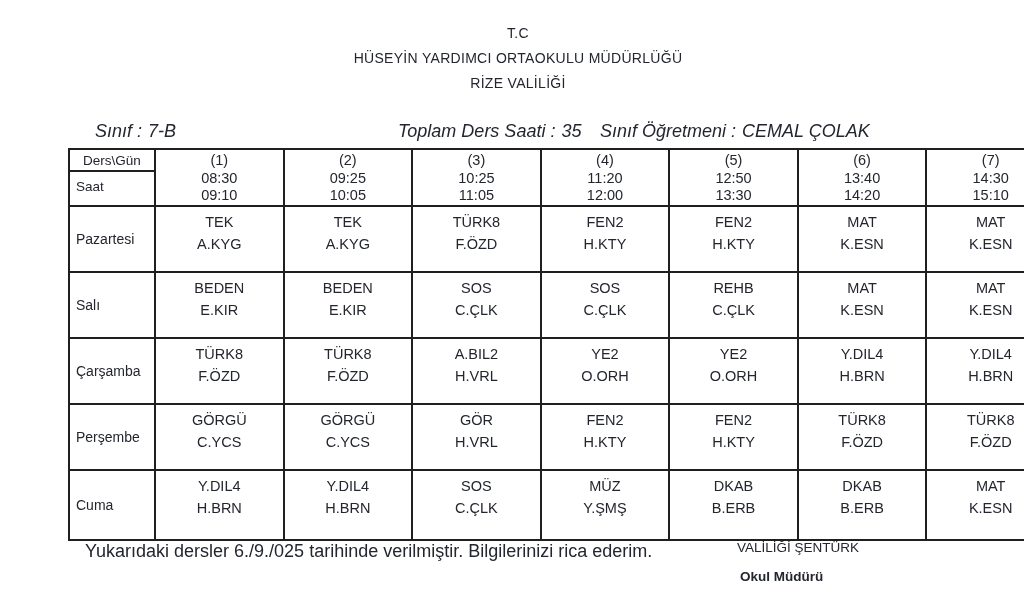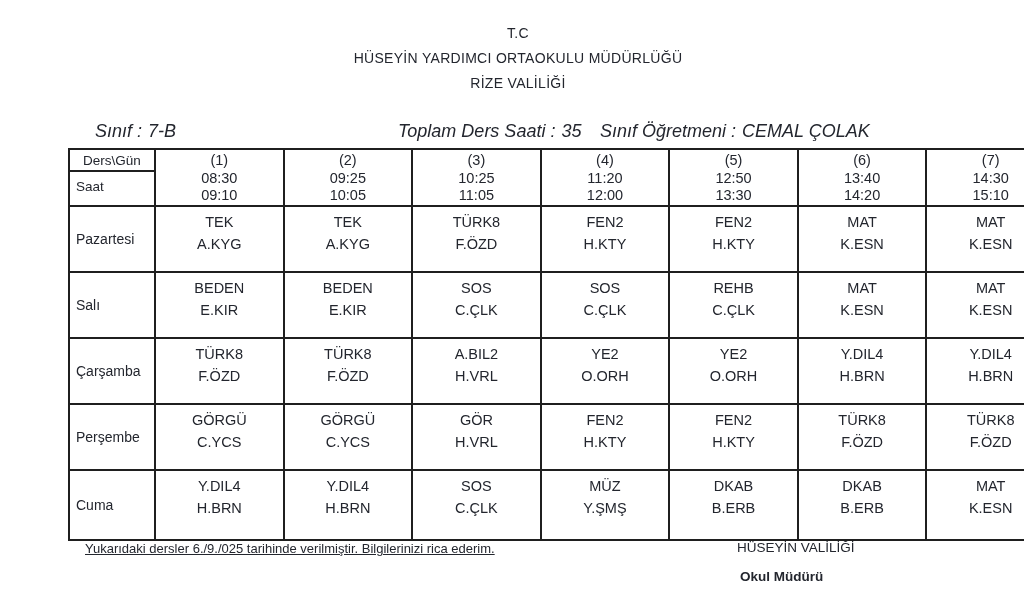--- a/index.html
+++ b/index.html
@@ -66,21 +66,21 @@
     text-align: left; vertical-align: middle;
     font-size: 14px;
     padding-left: 6px;
   }
   td.lesson {
     text-align: center; vertical-align: top;
     font-size: 14.5px; line-height: 22px;
     padding-top: 4px;
     border-radius: 31px;
   }
-  .footer-note { position: absolute; top: 541px; left: 85px; font-size: 13px; white-space: nowrap; text-decoration: underline; }
+  .footer-note { position: absolute; top: 541px; left: 85px; font-size: 18px; white-space: nowrap; }
   .sig-name  { position: absolute; top: 540px; left: 737px; font-size: 13.5px; white-space: nowrap; }
   .sig-title { position: absolute; top: 569px; left: 740px; font-size: 13.5px; white-space: nowrap; font-weight: bold; }
 </style>
 </head>
 <body>
 
 <div class="doc-header">
   <div>T.C</div>
   <div>HÜSEYİN YARDIMCI ORTAOKULU MÜDÜRLÜĞÜ</div>
   <div>RİZE VALİLİĞİ</div>
@@ -308,14 +308,14 @@
     </td>
     <td class="lesson">
       <div>MAT</div>
       <div>K.ESN</div>
     </td>
   </tr>
 </tbody>
   </table>
 
 <div class="footer-note">Yukarıdaki dersler 6./9./025 tarihinde verilmiştir. Bilgilerinizi rica ederim.</div>
-<div class="sig-name">HÜSEYİN VALİLİĞİ</div>
+<div class="sig-name">VALİLİĞİ ŞENTÜRK</div>
 <div class="sig-title">Okul Müdürü</div>
 
 </body></html>

